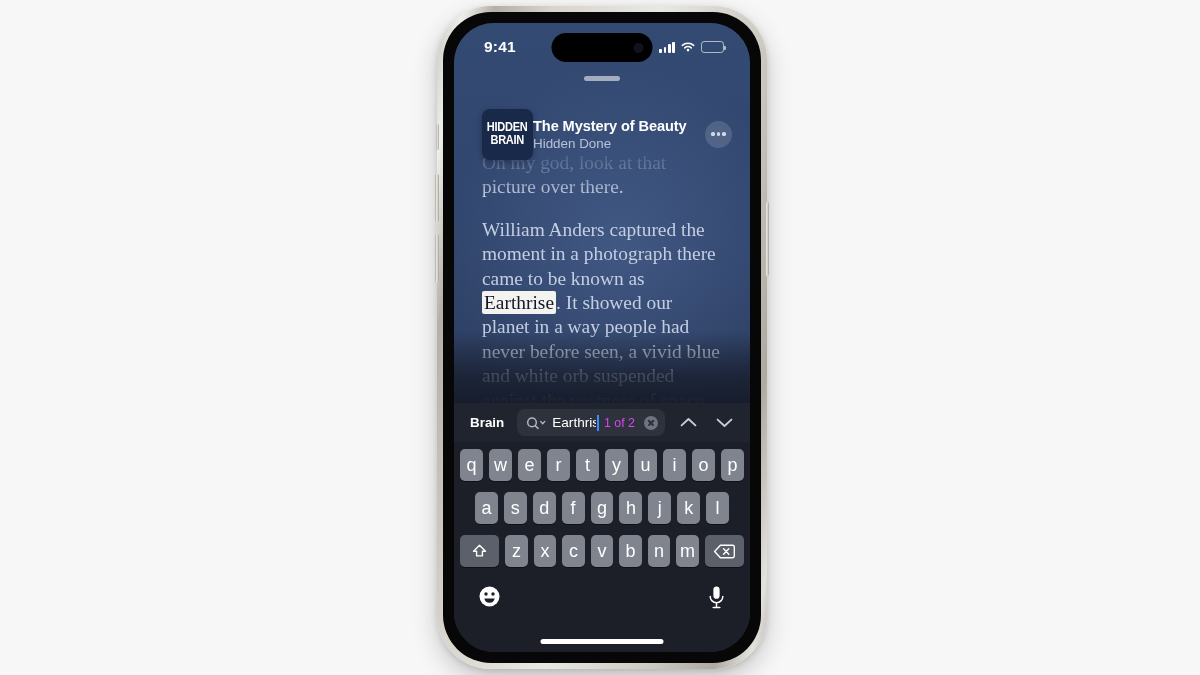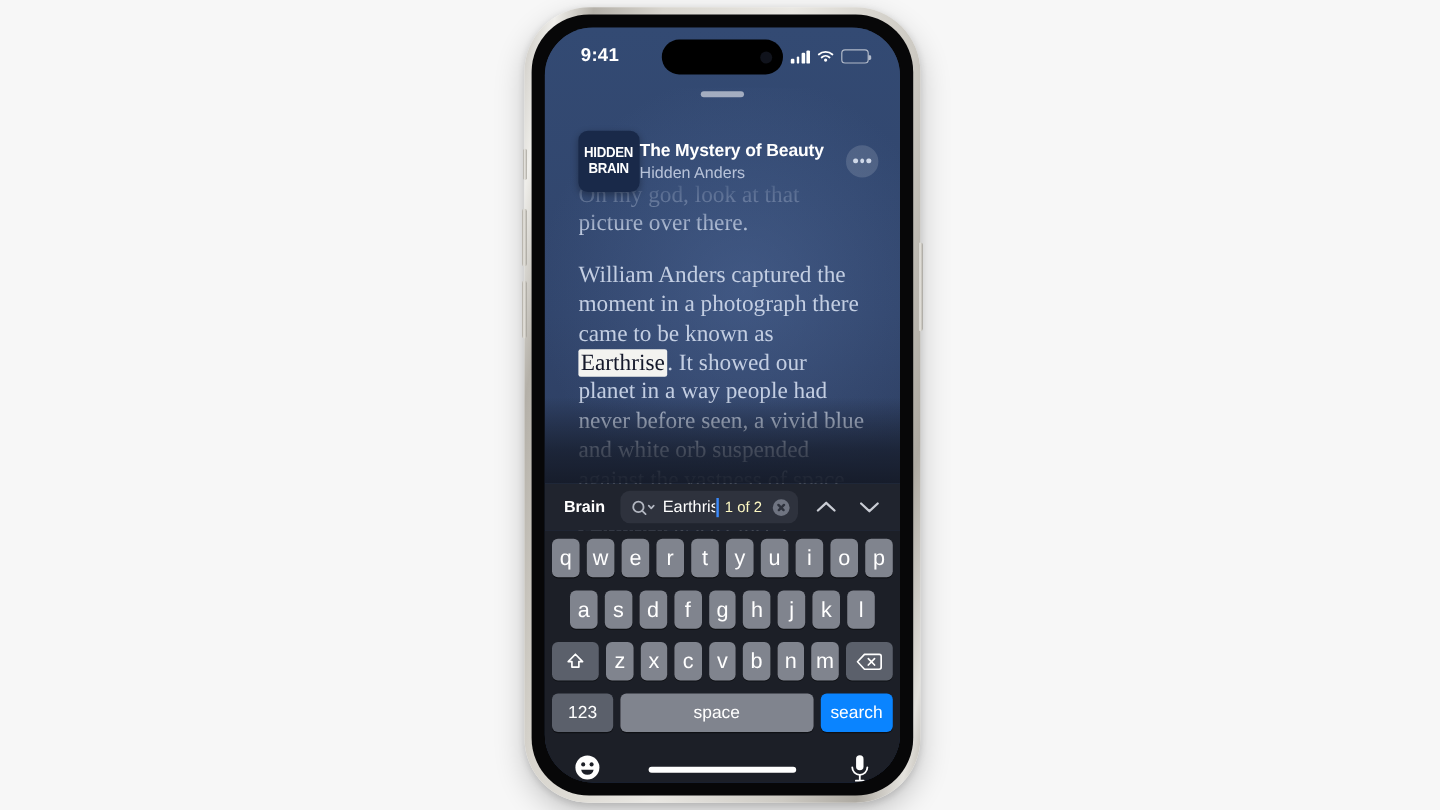--- a/index.html
+++ b/index.html
@@ -331,21 +331,21 @@
     overflow: hidden;
   }
   #find-caret {
     width: 1.6px;
     height: 16px;
     background: #3b8bfd;
     margin-left: 1px;
     flex: none;
   }
   #match-count {
-    color: #fef9c3;
+    color: #d946ef;
     font-size: 12.4px;
     flex: none;
     white-space: nowrap;
   }
   #clear-button {
     flex: none;
     width: 14px; height: 14px;
     border-radius: 50%;
     background: #6f7481;
     position: relative;
@@ -483,21 +483,21 @@
 
       <div id="sheet-grabber"></div>
 
       <div id="episode-header">
         <div id="podcast-art">
           <div class="art-line">HIDDEN</div>
           <div class="art-line">BRAIN</div>
         </div>
         <div id="episode-text">
           <div id="episode-title">The Mystery of Beauty</div>
-          <div id="podcast-name">Hidden Anders</div>
+          <div id="podcast-name">Hidden Done</div>
         </div>
         <div id="more-button">
           <span></span>
             <span></span>
             <span></span>
         </div>
       </div>
 
       <div id="transcript-body">
           <div class="tp faded"><span>Oh my god, look at that picture over there.</span></div>
@@ -578,25 +578,20 @@
               <div class="key">m</div>
             </div>
           <div class="key dark wide-side">
             <svg width="23" height="17" viewBox="0 0 23 17">
               <path d="M7.4 2.3h12.3a1.6 1.6 0 0 1 1.6 1.6v9.2a1.6 1.6 0 0 1-1.6 1.6H7.4L1.6 8.5z" stroke="#fff" stroke-width="1.4" fill="none" stroke-linejoin="round"></path>
               <path d="M10.6 5.8l5.2 5.4M15.8 5.8l-5.2 5.4" stroke="#fff" stroke-width="1.4" stroke-linecap="round"></path>
             </svg>
           </div>
         </div>
 
-        <div class="kb-row row-bottom-keys" id="kb-row-4">
-          <div class="key dark num">123</div>
-          <div class="key space">space</div>
-          <div class="key search-key">search</div>
-        </div>
 
         <div id="kb-bottom-bar">
           <svg class="emoji-icon" width="23" height="23" viewBox="0 0 23 23">
             <circle cx="11.5" cy="11.5" r="10" fill="#fff"></circle>
             <circle cx="8" cy="9" r="1.7" fill="#1c1f27"></circle>
             <circle cx="15" cy="9" r="1.7" fill="#1c1f27"></circle>
             <path d="M6.3 13.4h10.4a5.3 5.3 0 0 1-10.4 0z" fill="#1c1f27"></path>
           </svg>
           <svg class="mic-icon" width="19" height="25" viewBox="0 0 19 25">
             <rect x="6.4" y="1.4" width="6.2" height="12.4" rx="3.1" fill="#fff"></rect>

